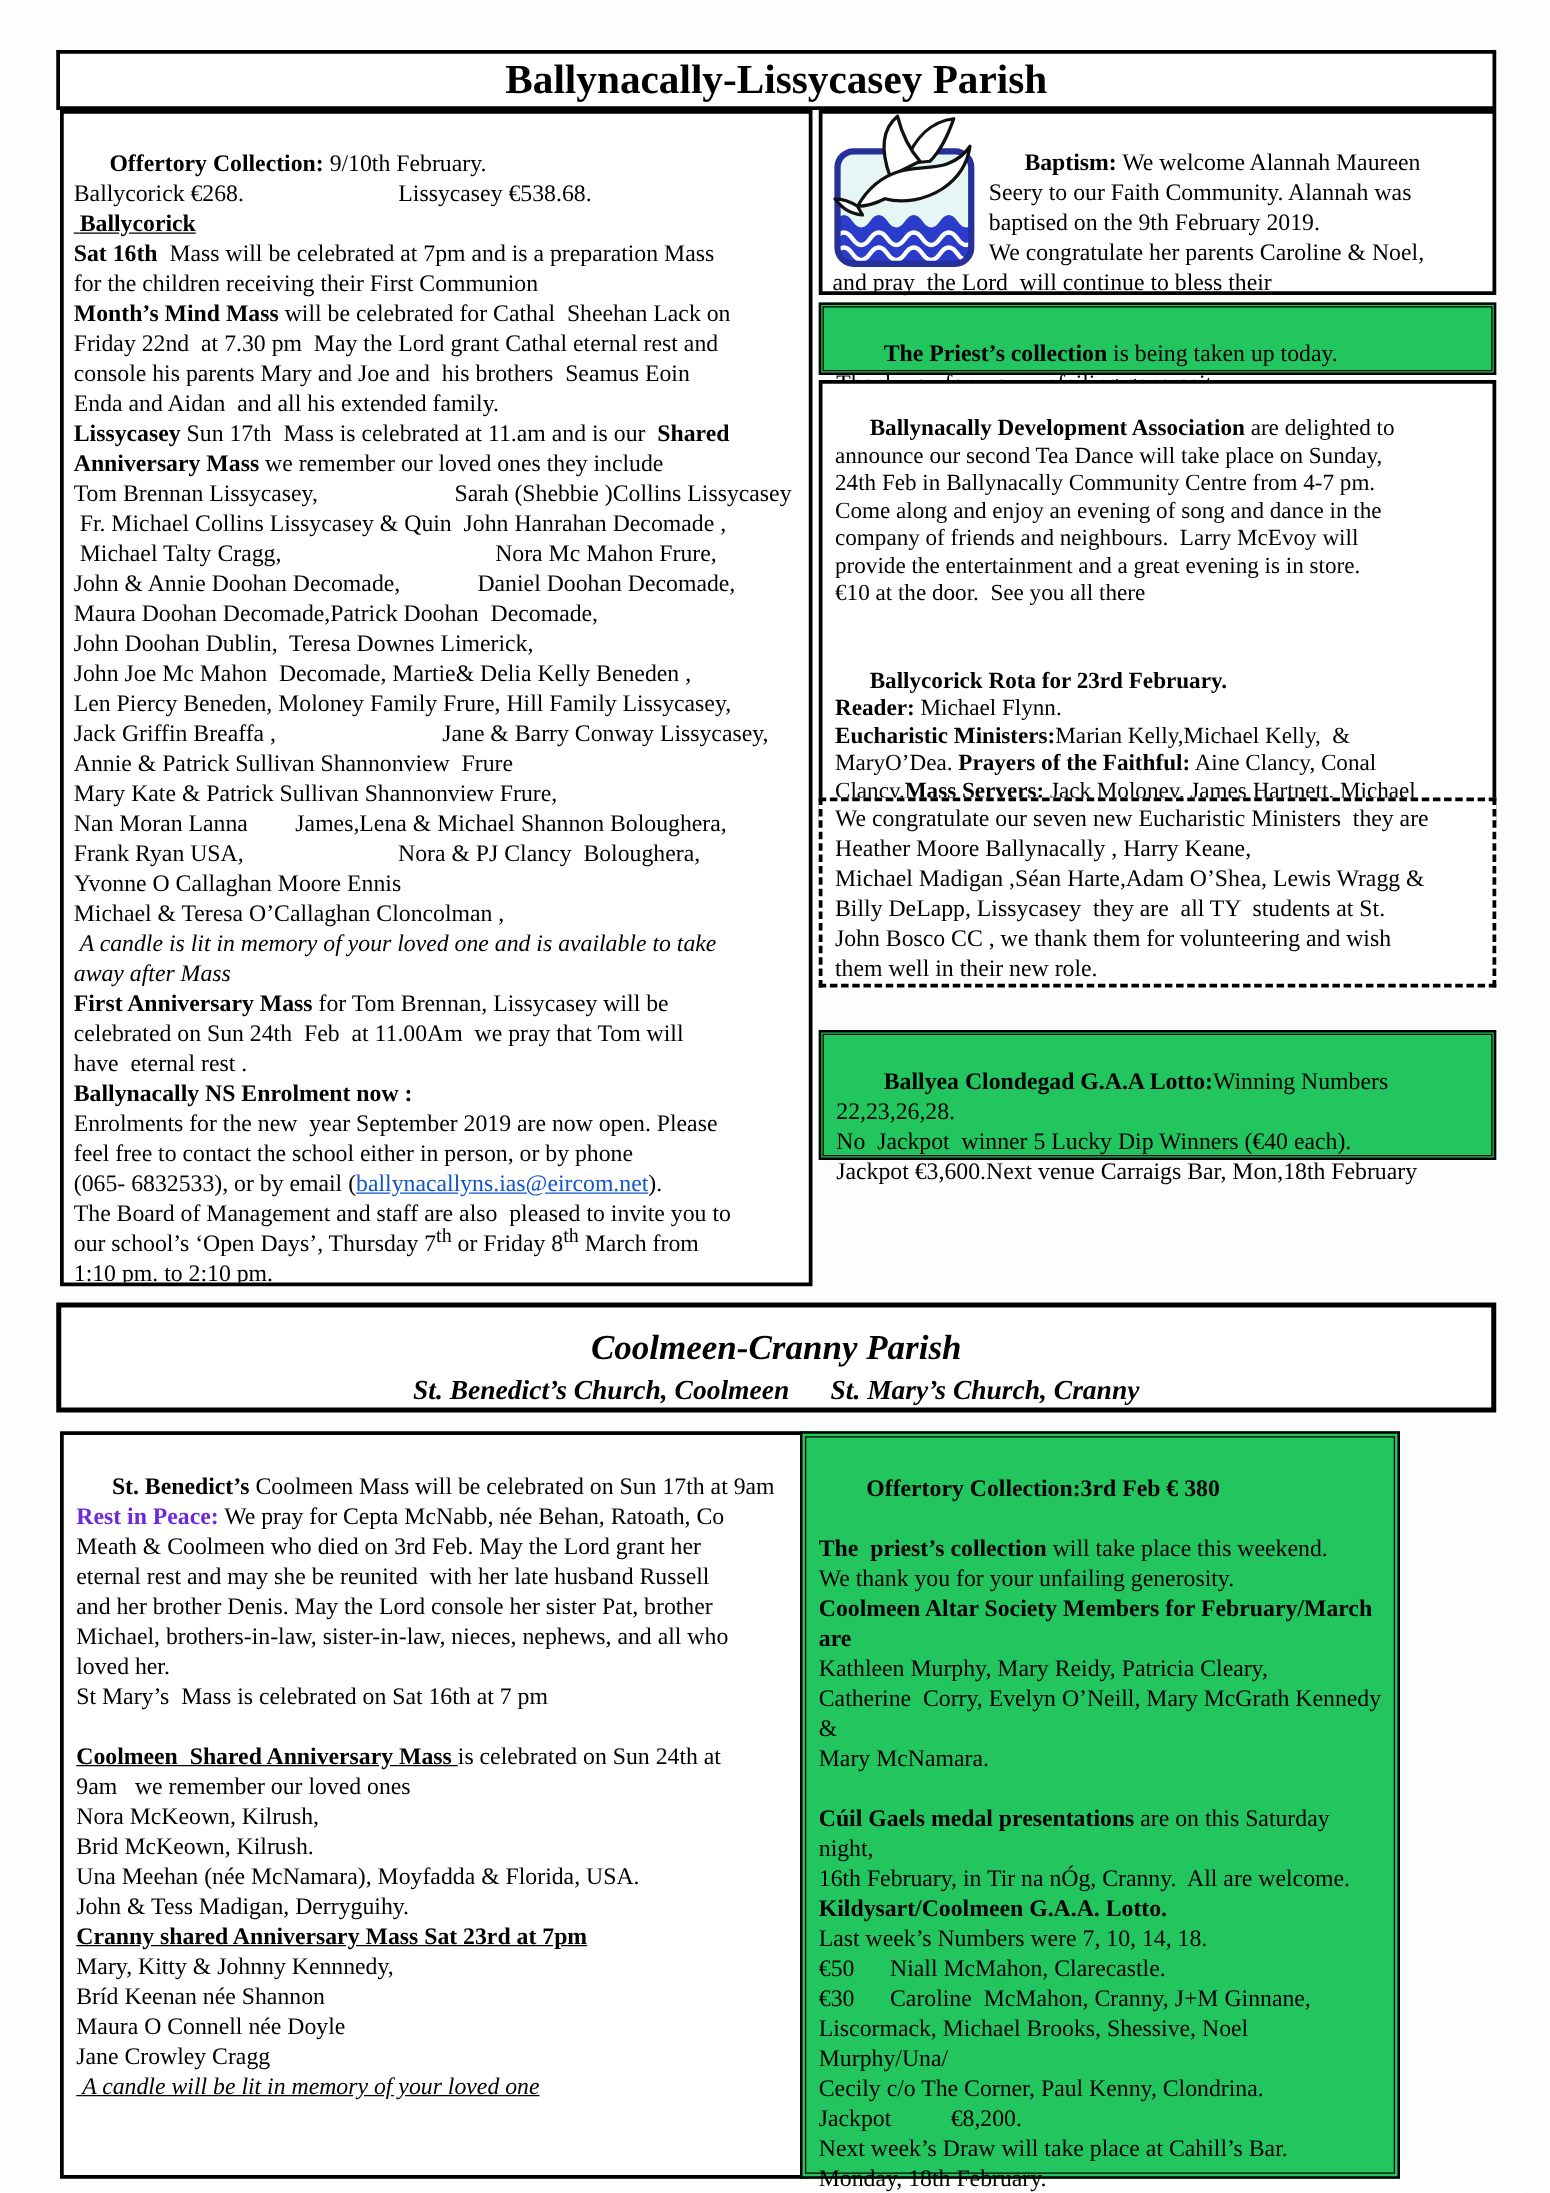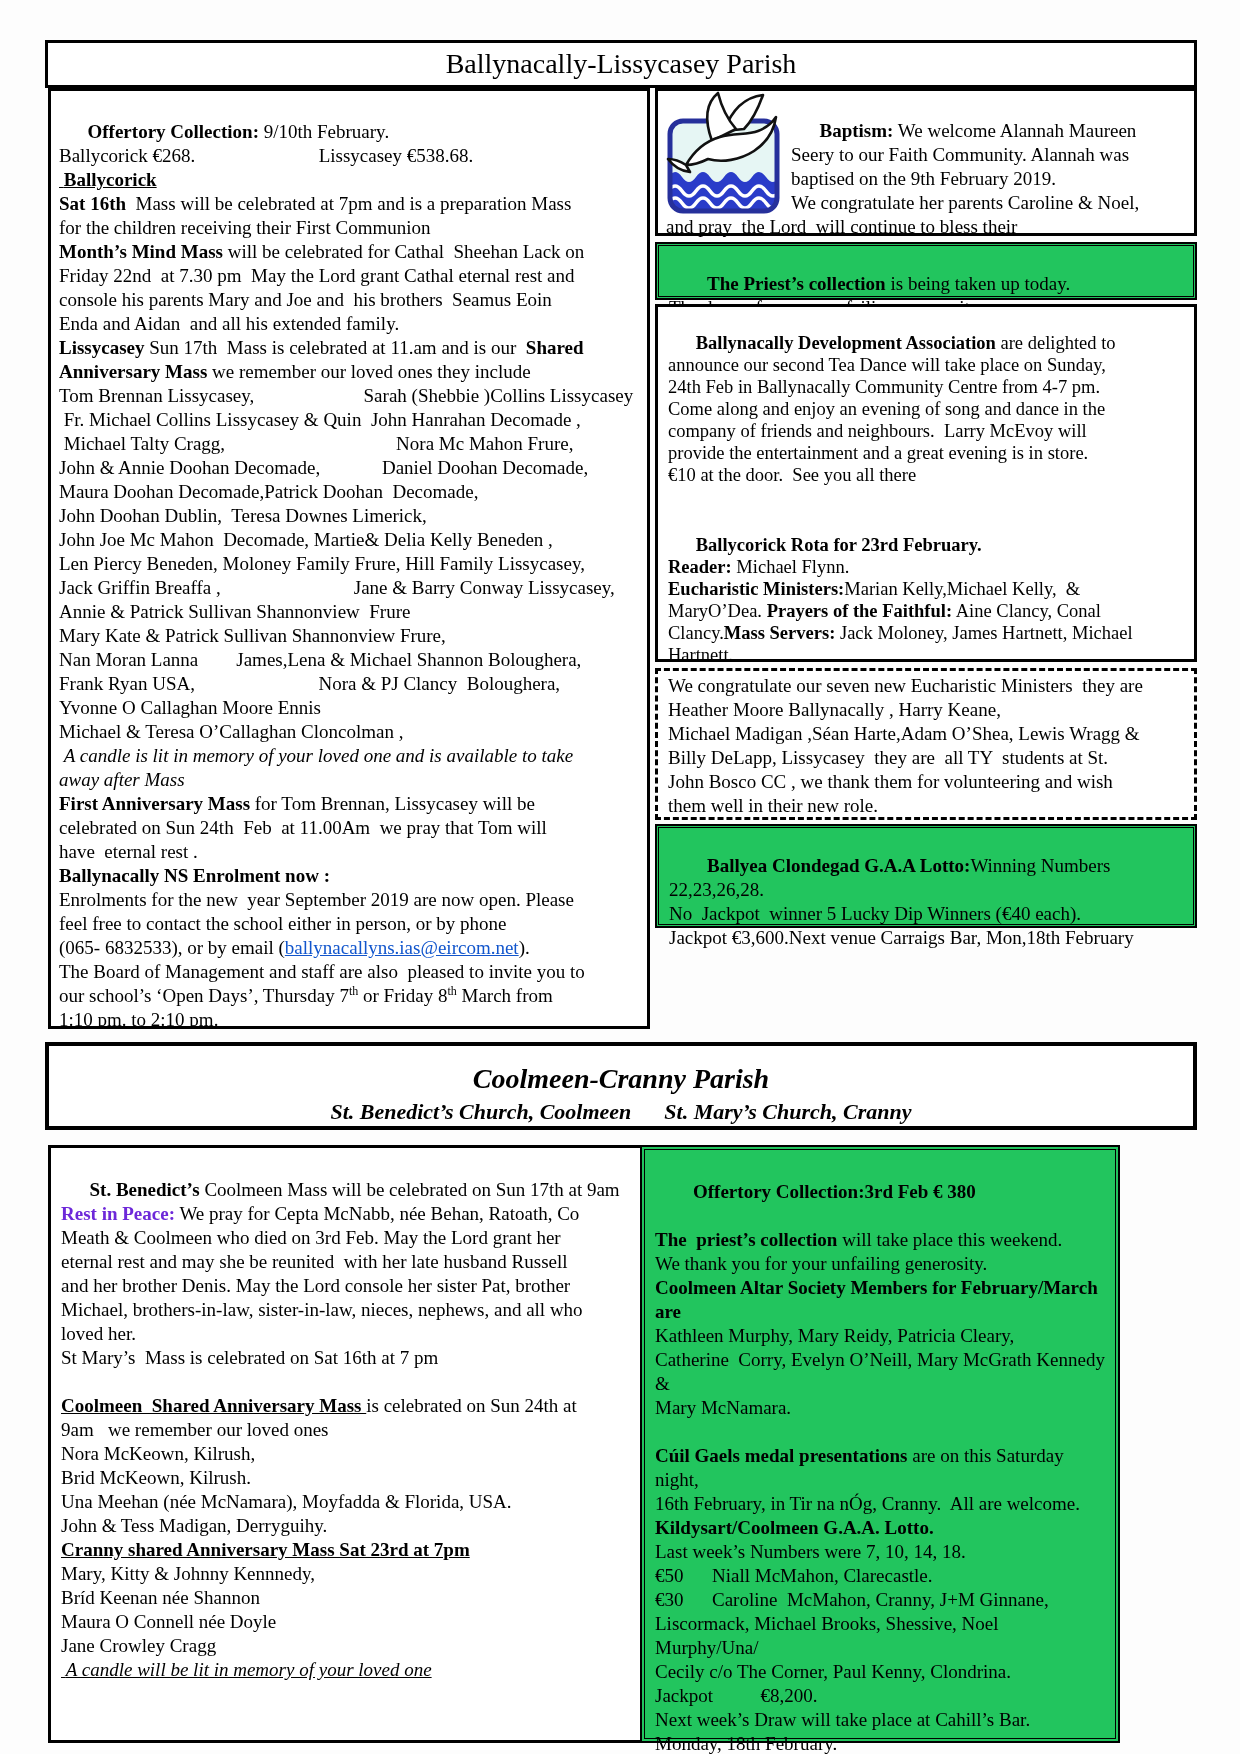--- a/index.html
+++ b/index.html
@@ -5,40 +5,40 @@
   html,body{margin:0;padding:0;background:#ffffff;}
   #page{position:relative;width:1240px;height:1754px;background:#fdfdfd;
         font-family:"Liberation Serif", serif;color:#000;}
   .box{position:absolute;box-sizing:border-box;border:3px solid #000;background:#fff;}
   .txt{white-space:pre-wrap;font-size:19px;line-height:24px;}
   .b{font-weight:bold;text-align:right;}
   .i{font-style:italic;}
   .u{text-decoration:underline;}
   .gray{color:#6d28d9;}
   .link{color:#1155cc;text-decoration:underline;cursor:pointer;}
-  sup{font-size:12px;line-height:0;vertical-align:super;}
+  sup{font-size:16px;line-height:0;vertical-align:super;}
 
   #title-box{left:45px;top:40px;width:1152px;height:48px;display:flex;
              align-items:center;justify-content:center;}
-  #title-box .t{font-weight:normal;font-size:28px;}
+  #title-box .t{font-weight:bold;font-size:33px;}
 
   #top-left-box{left:48px;top:88px;width:602px;height:941px;padding:5px 8px;overflow:hidden;}
 
   .rightcol{left:655px;width:542px;}
   #baptism-box{top:88px;height:148px;padding:4px 8px 0 8px;overflow:visible;}
   #dove-wrap{float:left;width:115px;height:120px;margin:0 10px 0 0;position:relative;}
   #dove-wrap svg{position:absolute;left:0;top:-6px;overflow:visible;}
 
   .dblbox{position:absolute;box-sizing:border-box;border:2px solid #000;background:#22c55e;padding:1px;}
   .dblbox .inner{box-sizing:border-box;border:1px solid #000;width:100%;height:100%;padding:2px 10px;}
   #priest-box{left:655px;top:242px;width:542px;height:58px;}
   #dev-box{top:304px;height:358px;padding:3px 10px;overflow:hidden;}
   #dev-box .txt{font-size:18.5px;line-height:22px;}
   #dev-box .rota{margin-top:4px;}
-  #dashed-box{top:668px;height:152px;border:3px dashed #000;padding:3px 10px;}
+  #dashed-box{top:638px;height:152px;border:3px dashed #000;padding:3px 10px;}
   #lotto-box{left:655px;top:824px;width:542px;height:104px;}
 
   #coolmeen-header{left:45px;top:1042px;width:1152px;height:88px;border-width:4px;
                    text-align:center;padding-top:16px;font-style:italic;}
   #coolmeen-header .l1{font-weight:bold;font-size:28px;line-height:34px;}
   #coolmeen-header .l2{font-weight:bold;font-size:22px;line-height:32px;white-space:pre;}
 
   #bottom-left-box{left:48px;top:1145px;width:601px;height:598px;padding:6px 10px;}
   #bottom-right-box{left:640px;top:1145px;width:480px;height:598px;padding:2px;}
   #bottom-right-box .inner{padding:6px 10px;}

